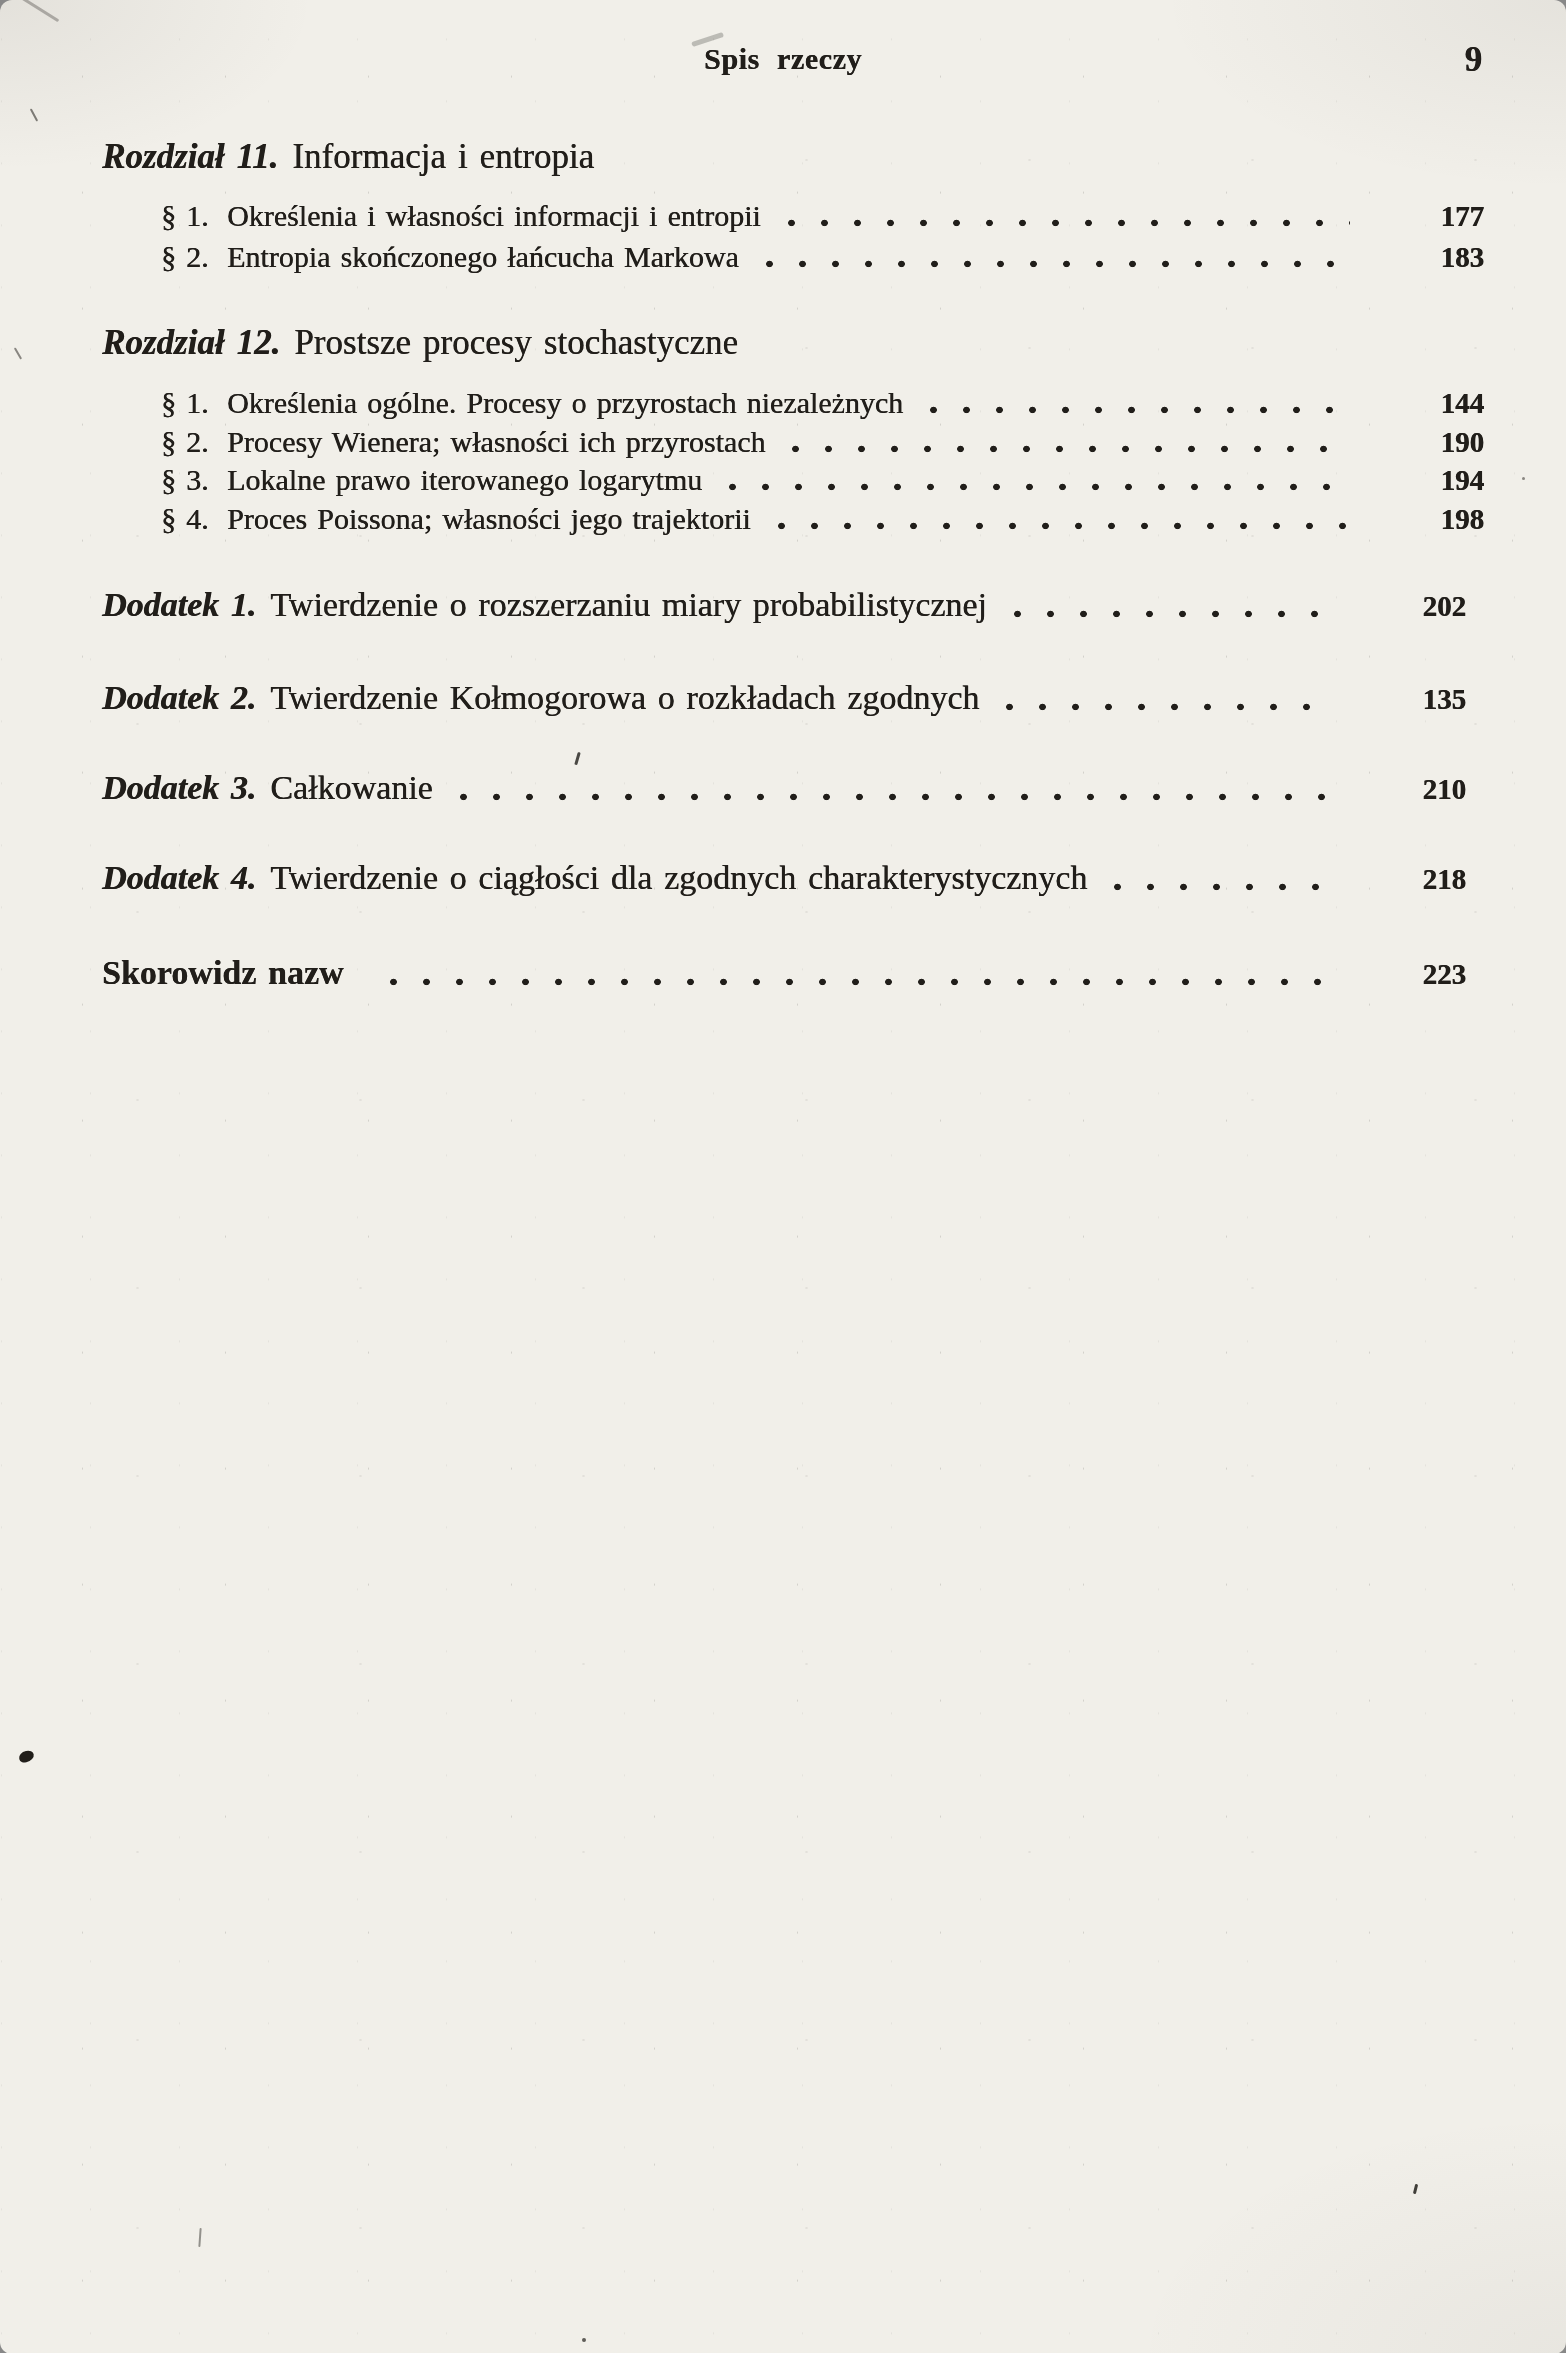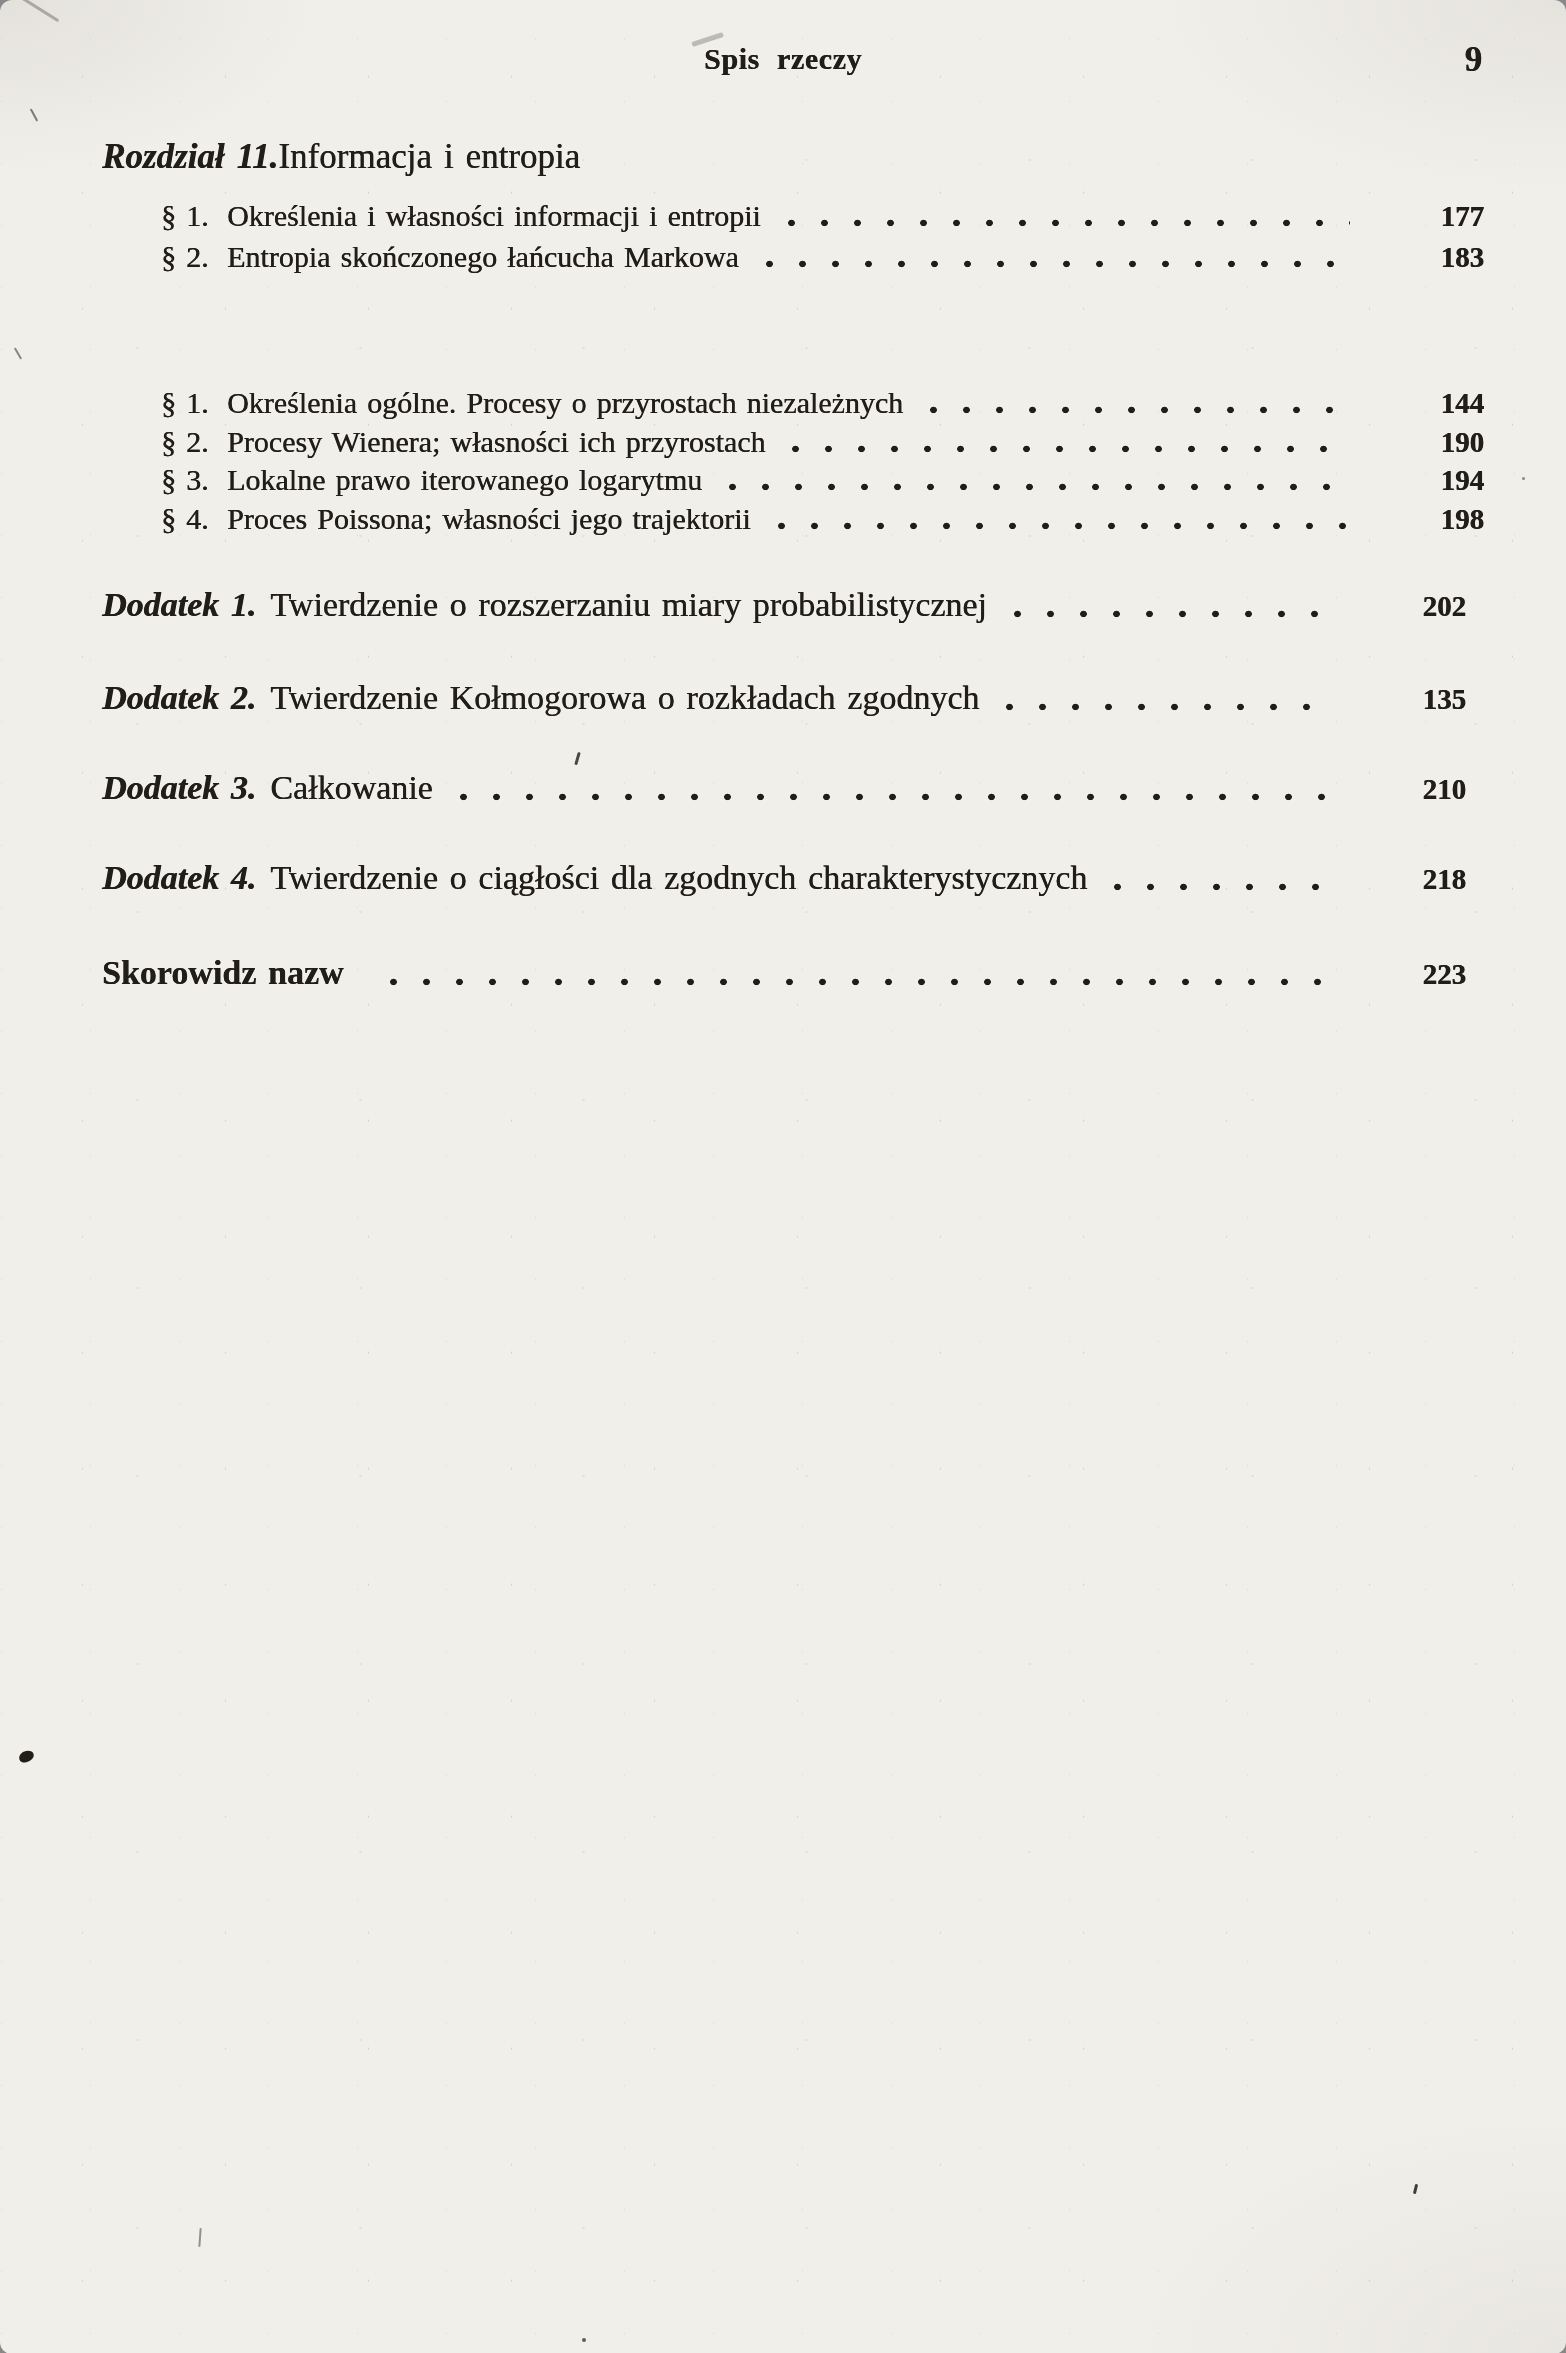--- a/index.html
+++ b/index.html
@@ -41,21 +41,21 @@
   .folio{
     position:absolute;top:42px;right:84px;
     font-size:35px;font-weight:700;line-height:1;
     text-shadow:0.5px 0.3px 0 currentColor;
   }
   .heading{
     left:102px;right:82px;
     font-size:35px;line-height:1;
     word-spacing:3.2px;
   }
-  .heading .hpfx{font-style:italic;font-weight:700;text-shadow:0.4px 0.2px 0 currentColor;}
+  .heading .hpfx{font-style:italic;font-weight:700;margin-right:14px;text-shadow:0.4px 0.2px 0 currentColor;}
   .heading .htxt{font-weight:400;text-shadow:0.4px 0.2px 0 currentColor;}
   .entry{
     left:161px;right:82px;
     font-size:30px;line-height:1;
     word-spacing:2.6px;
   }
   .enum{display:inline-block;min-width:66px;text-shadow:0.4px 0.2px 0 currentColor;}
   .etext{text-shadow:0.4px 0.2px 0 currentColor;}
   .apx{
     left:102px;right:100px;
@@ -113,20 +113,24 @@
     <span class="leader"></span>
     <span class="pnum">177</span>
   </div>
   <div class="row entry" style="top:242px">
     <span class="enum">§ 2.</span>
     <span class="etext">Entropia skończonego łańcucha Markowa</span>
     <span class="leader"></span>
     <span class="pnum">183</span>
   </div>
 
+  <div class="row heading" style="top:325px">
+    <span class="hpfx">Rozdział 12.</span>
+    <span class="htxt">Prostsze procesy stochastyczne</span>
+  </div>
 
   <div class="row entry" style="top:388px">
     <span class="enum">§ 1.</span>
     <span class="etext">Określenia ogólne. Procesy o przyrostach niezależnych</span>
     <span class="leader"></span>
     <span class="pnum">144</span>
   </div>
   <div class="row entry" style="top:427px">
     <span class="enum">§ 2.</span>
     <span class="etext">Procesy Wienera; własności ich przyrostach</span>

